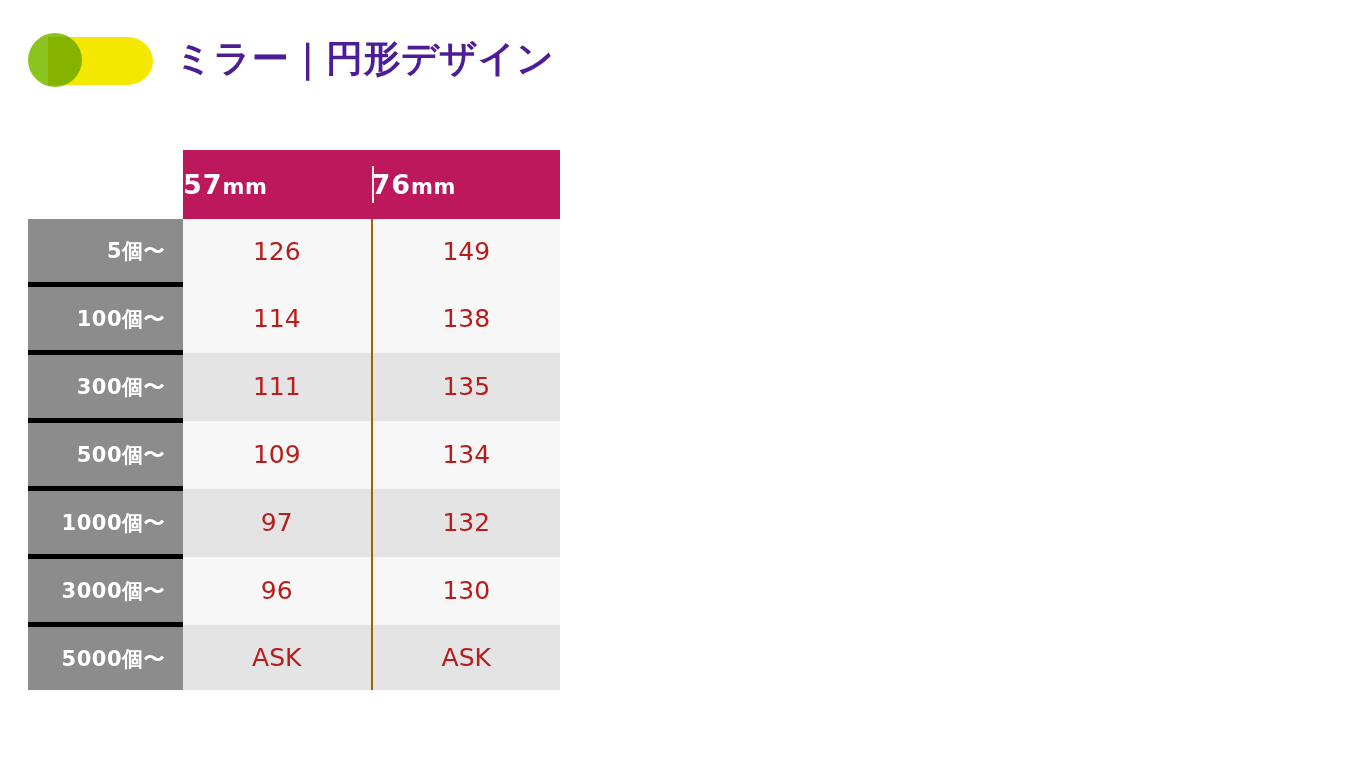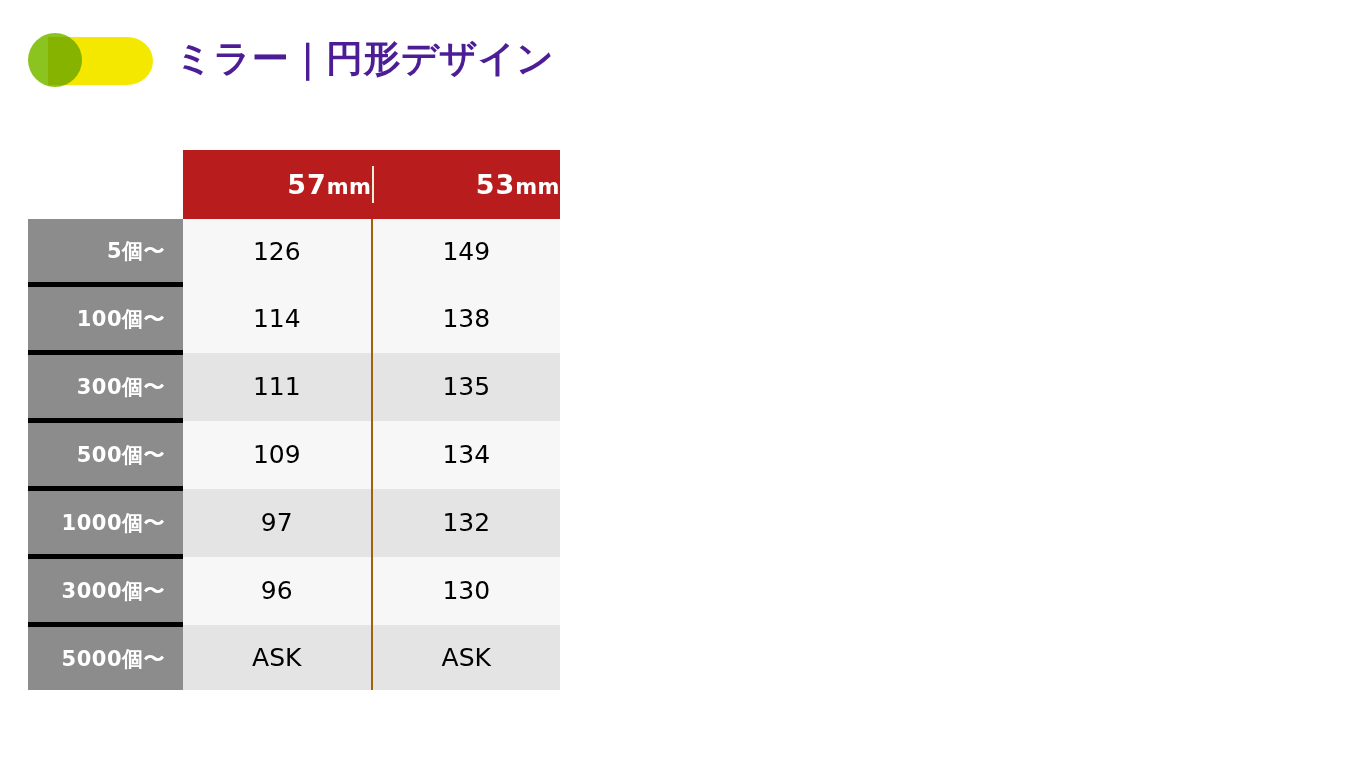--- a/index.html
+++ b/index.html
@@ -87,28 +87,28 @@
     margin: 0;
   }
 
   .th-corner {
     background: #ffffff;
     border: none;
     height: 69px;
   }
 
   .th-size {
-    background: #b91c1c;
+    background: #be185d;
     color: #ffffff;
     height: 69px;
     font-family: "DejaVu Sans", "Liberation Sans", sans-serif;
     font-size: 27px;
     font-weight: 700;
     letter-spacing: 1px;
-    text-align: right;
+    text-align: left;
     vertical-align: middle;
     position: relative;
   }
 
   .th-size.with-divider::before {
     content: "";
     position: absolute;
     left: 0;
     top: 16px;
     bottom: 16px;
@@ -139,21 +139,21 @@
 
   tr:last-child .row-label { border-bottom: none; padding-left: 24px; }
 
   .cell {
     height: 63px;
     text-align: center;
     vertical-align: middle;
     font-family: "DejaVu Sans", "Liberation Sans", sans-serif;
     font-size: 25px;
     font-weight: 400;
-    color: #000000;
+    color: #b91c1c;
   }
 
   .cell.col-b {
     border-left: 2px solid #a16207;
   }
 
   tr.odd .cell  { background: #F7F7F7; }
   tr.even .cell { background: #E4E4E4; }
 </style>
 </head>
@@ -175,21 +175,21 @@
       <col class="c-data">
       <col class="c-data">
     </colgroup>
     <thead>
       <tr class="thead-row">
         <th class="th-corner"></th>
         <th class="th-size">
           <span>57</span><span class="th-unit">mm</span>
         </th>
         <th class="th-size with-divider">
-          <span>53</span><span class="th-unit">mm</span>
+          <span>76</span><span class="th-unit">mm</span>
         </th>
       </tr>
     </thead>
     <tbody>
       <tr class="odd">
         <th class="row-label">5個〜</th>
         <td class="cell col-a">126</td>
         <td class="cell col-b">149</td>
       </tr>
       <tr class="odd">

